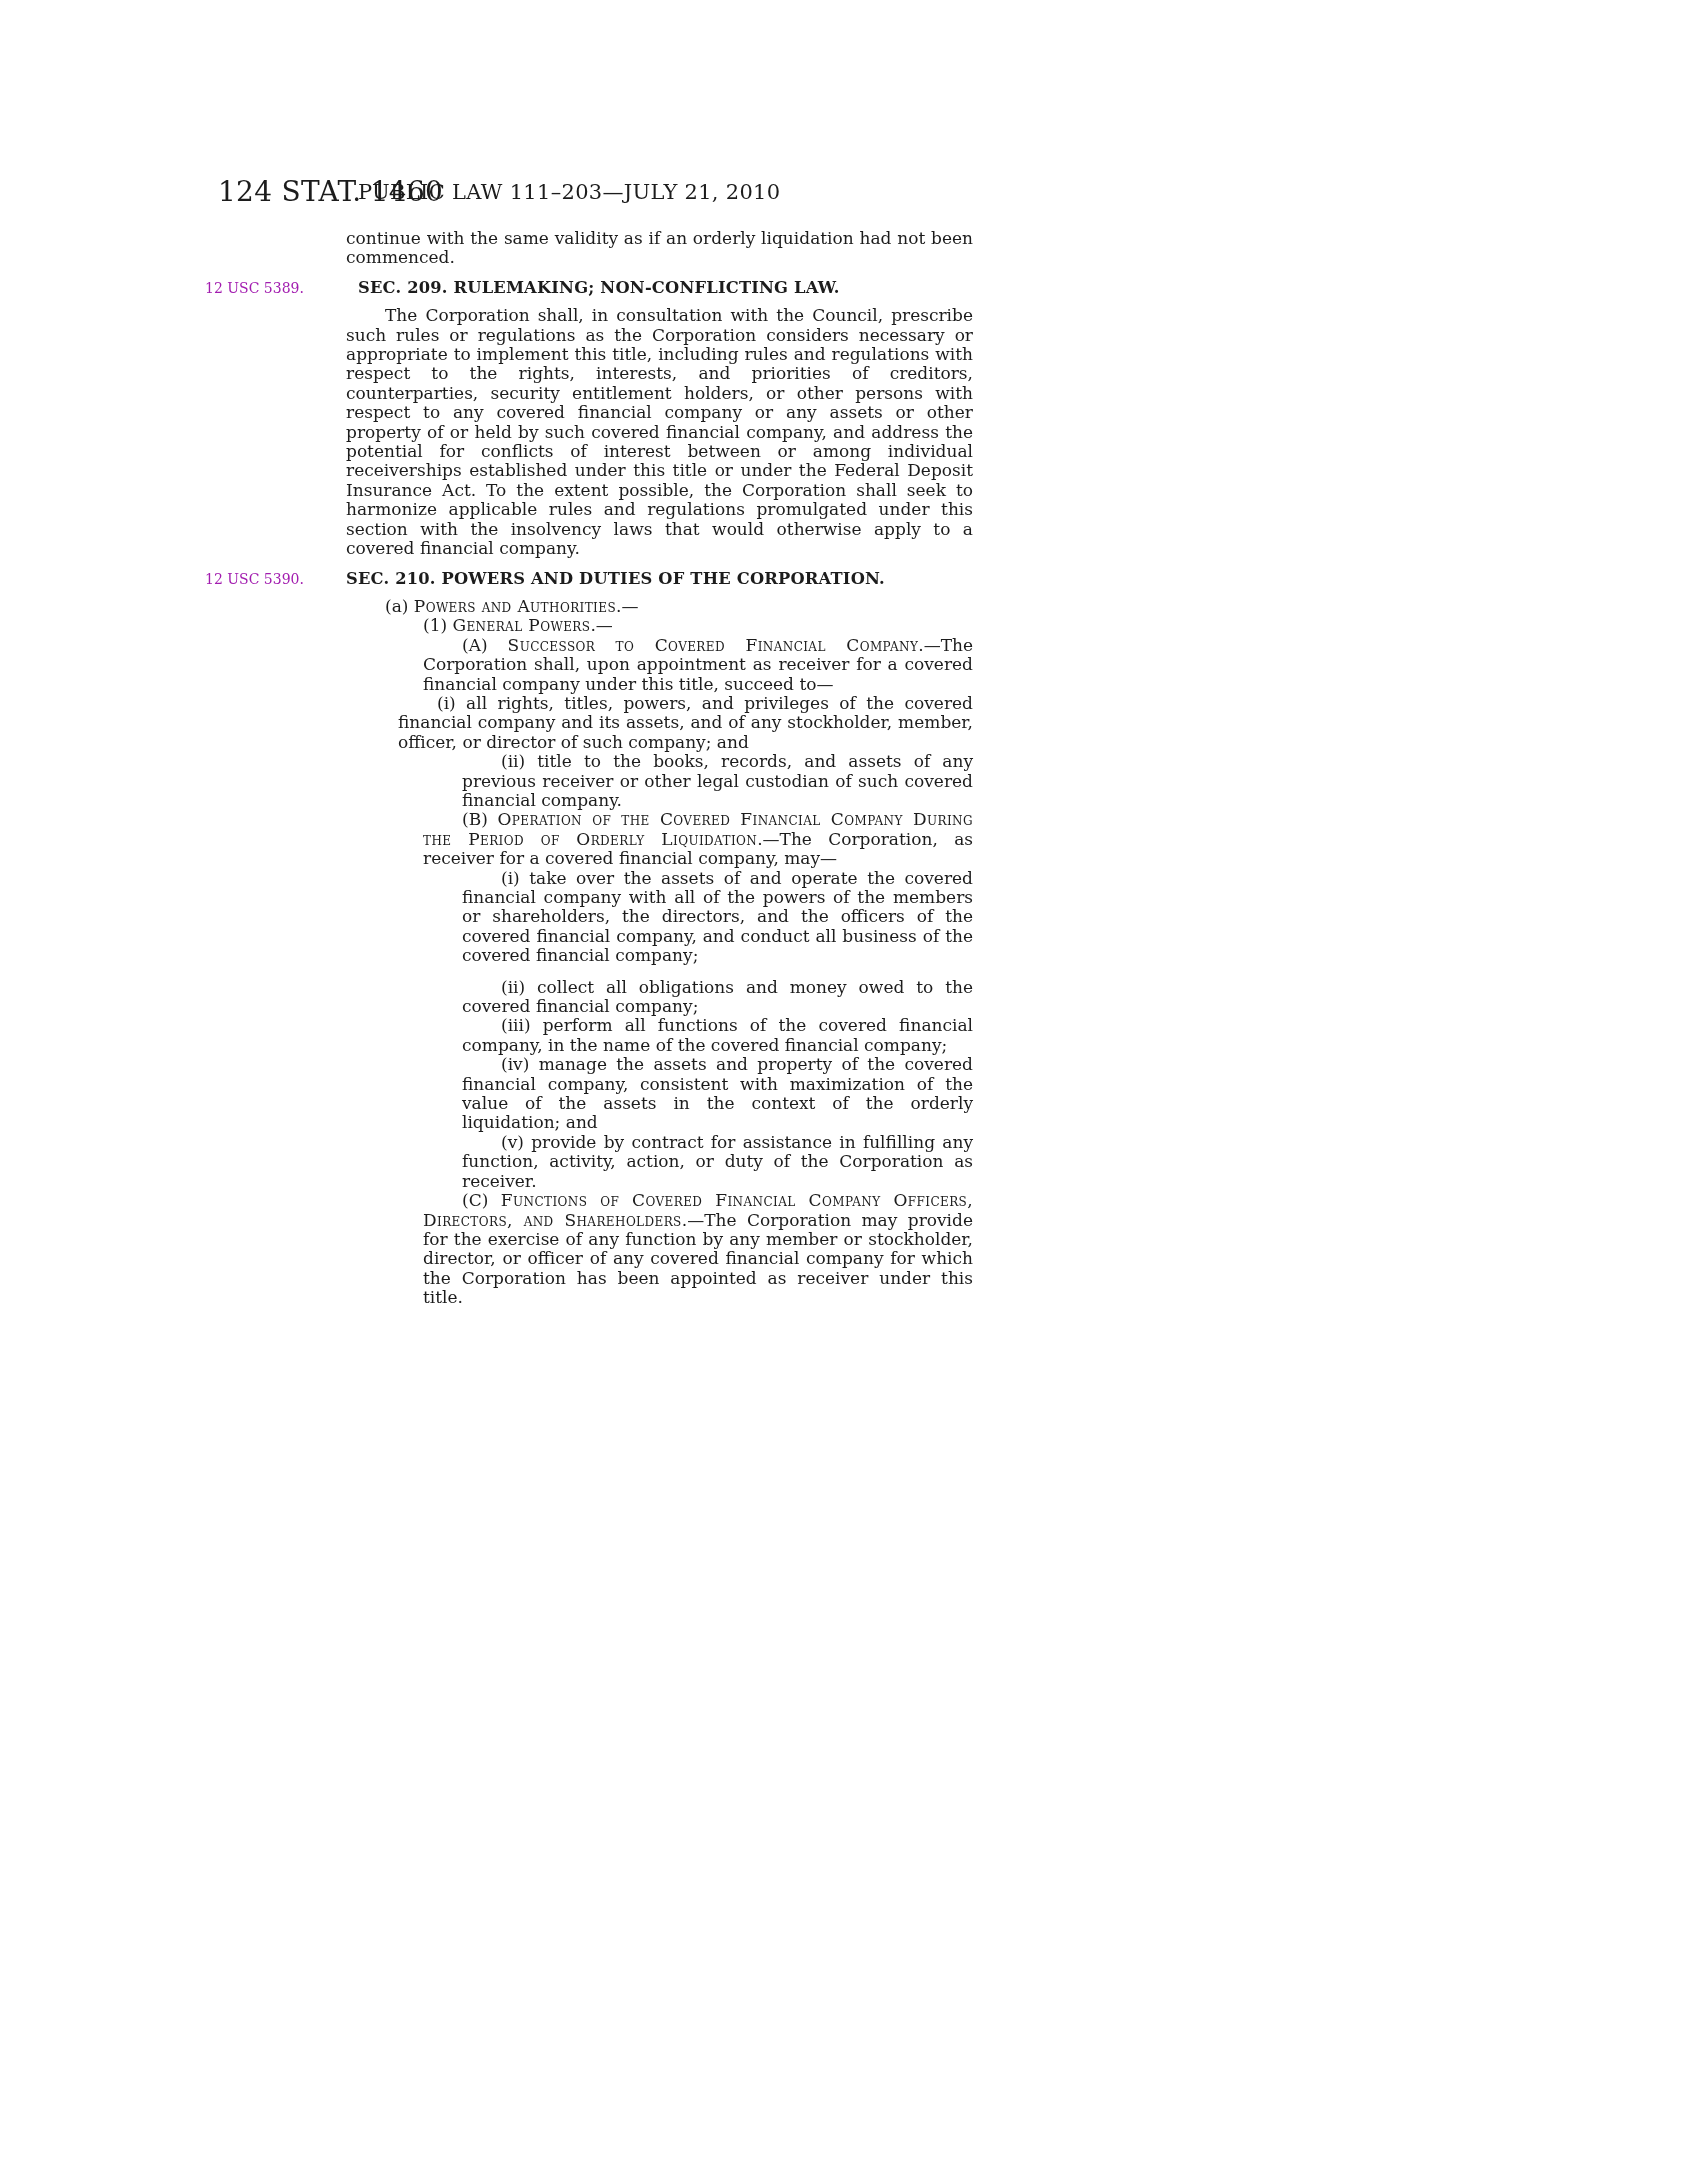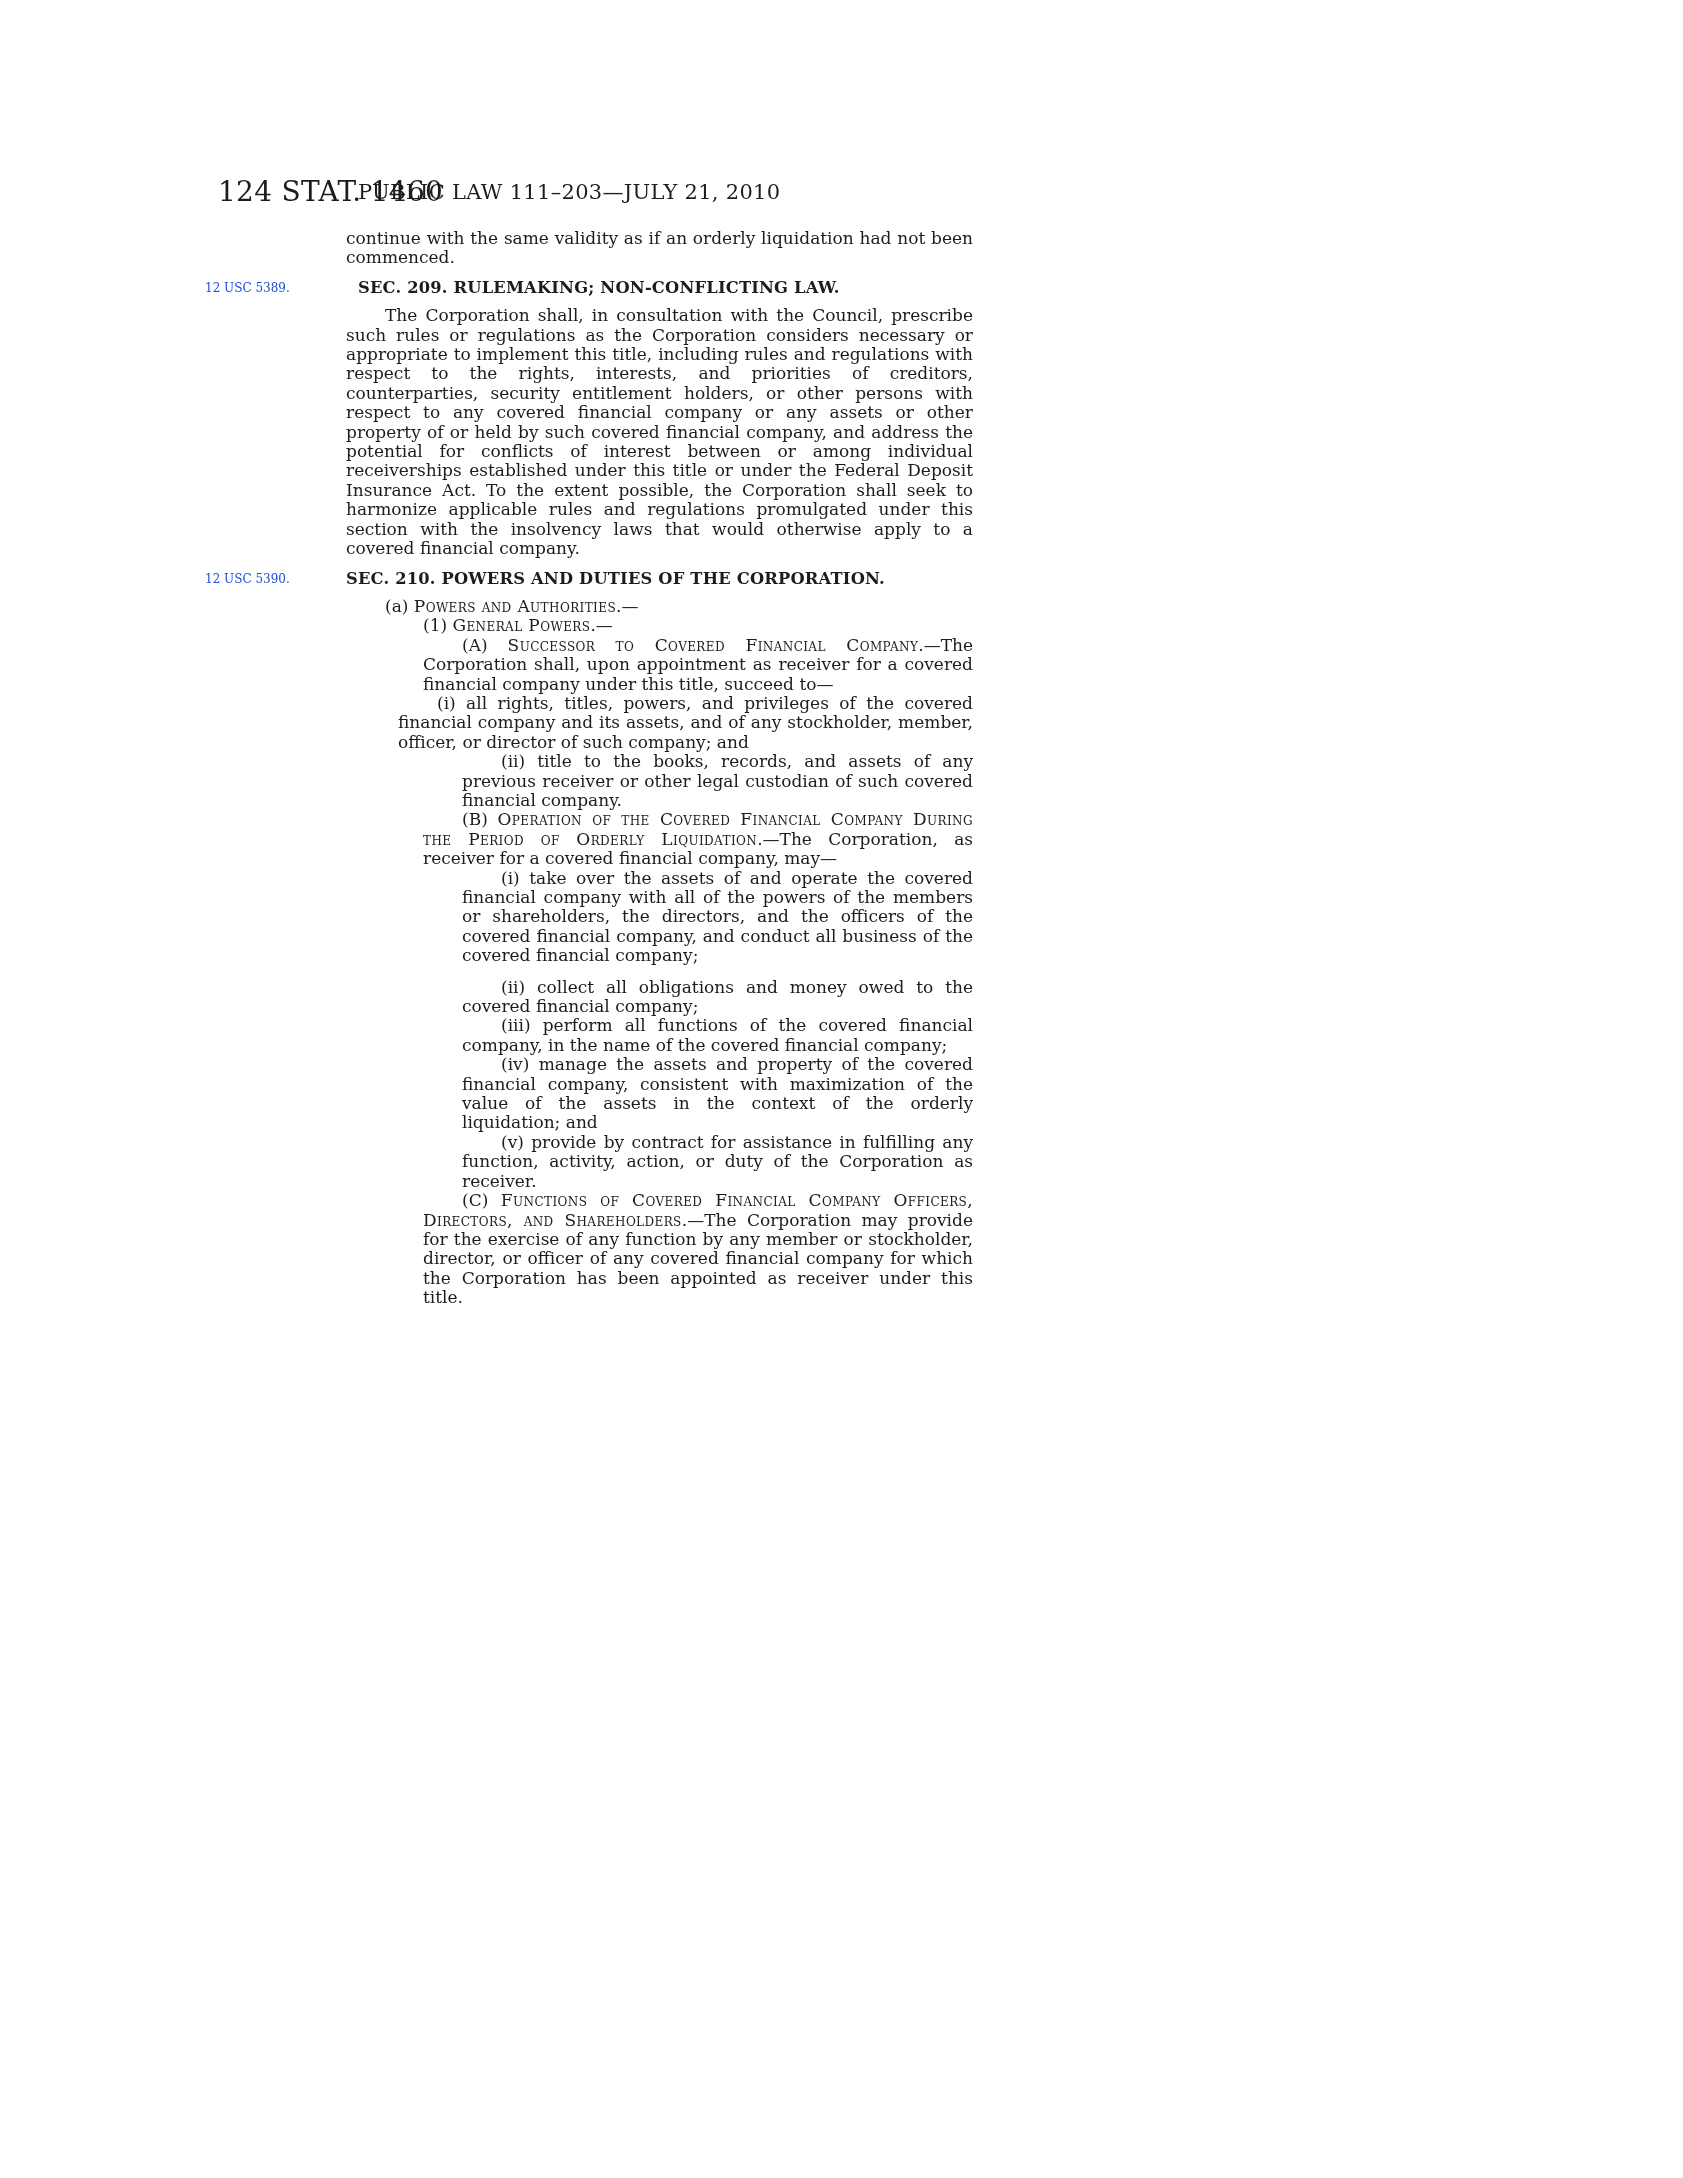--- a/index.html
+++ b/index.html
@@ -20,22 +20,22 @@
   .law-head {
     position: absolute; left: 358px; top: 0; width: 627px;
     font-size: 21px; line-height: 26px; letter-spacing: 0.3px;
   }
   .content {
     position: absolute; left: 346px; top: 229px; width: 627px;
   }
   .block-row { position: relative; }
   .margin-note {
     position: absolute; left: -141px; top: 12px;
-    font-size: 12px; line-height: 16px; white-space: nowrap;
-    color: #1d4ed8;
+    font-size: 14px; line-height: 16px; white-space: nowrap;
+    color: #a21caf;
   }
   p.block {
     margin: 0; font-size: 17px; line-height: 19.4px;
     text-align: justify; text-justify: inter-word;
   }
   p.block.heading {
     font-weight: bold; text-align: left;
     font-size: 16.3px; letter-spacing: 0.2px;
     margin: 0; padding: 10px 0 9px 0;
   }

